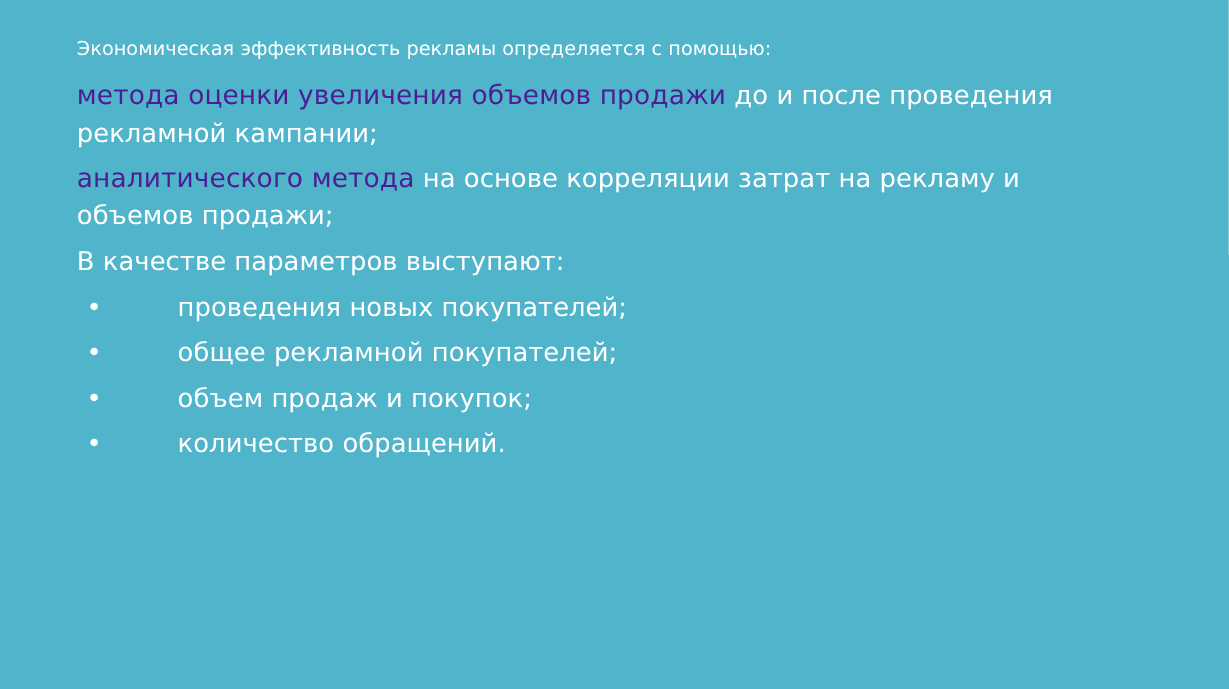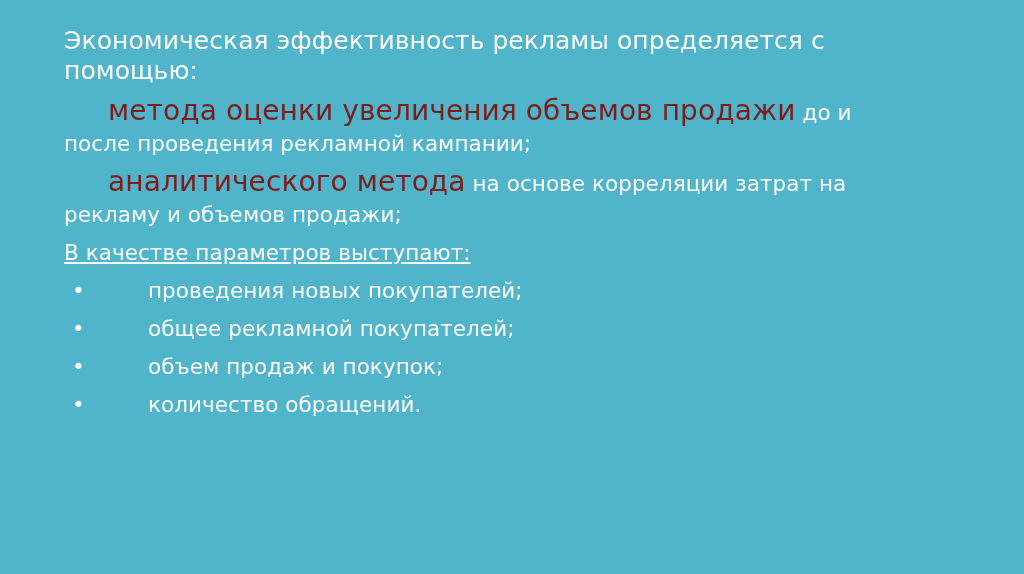--- a/index.html
+++ b/index.html
@@ -22,50 +22,48 @@
   .content {
     position: absolute;
     left: 64px;
     top: 26px;
     width: 856px;
   }
 
   
   .p-intro {
     color: #ffffff;
-    font-size: 25px;
+    font-size: 16px;
     line-height: 30px;
     margin: 0 0 9px 0;
     letter-spacing: 0.05px;
   }
 
   
   .p-method {
     margin: 0 0 7px 0;
     color: #ffffff;
     font-size: 21.5px;
     line-height: 31px;
     letter-spacing: 0.05px;
   }
   .accent {
-    color: #7f1d1d;
-    font-size: 28px;
+    color: #4c1d95;
+    font-size: 22px;
     line-height: 31px;
     letter-spacing: 0.1px;
-    margin-left: 44px;
   }
 
   
   .p-params {
     color: #ffffff;
     font-size: 21.5px;
     line-height: 31px;
     margin: 6px 0 4px 0;
     letter-spacing: 0.05px;
-    text-decoration: underline;
   }
 
   
   .bullets {
     list-style: none;
     margin: 0;
     padding: 0;
   }
   .bullet-row {
     display: flex;

